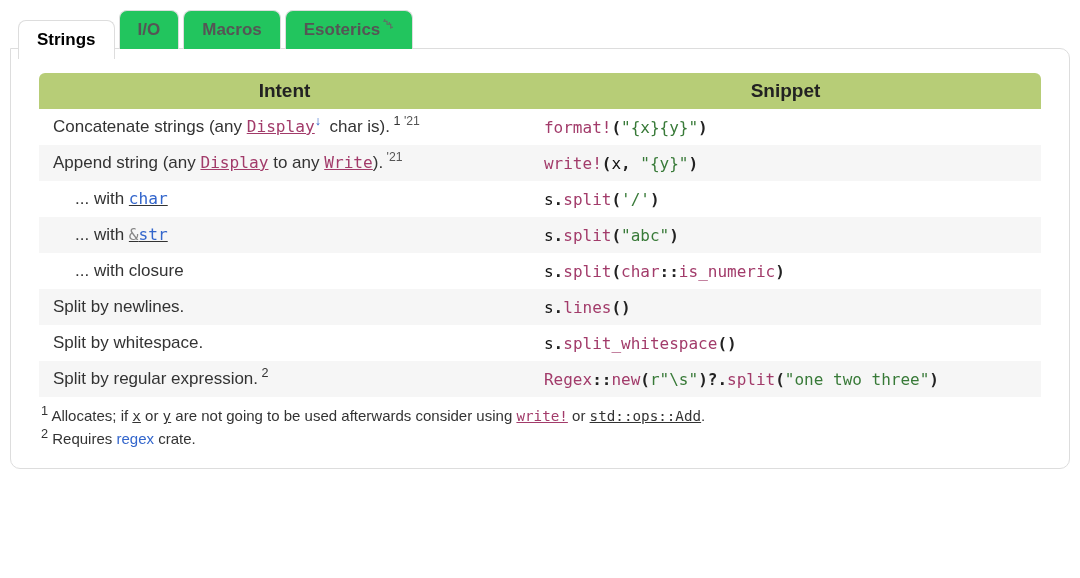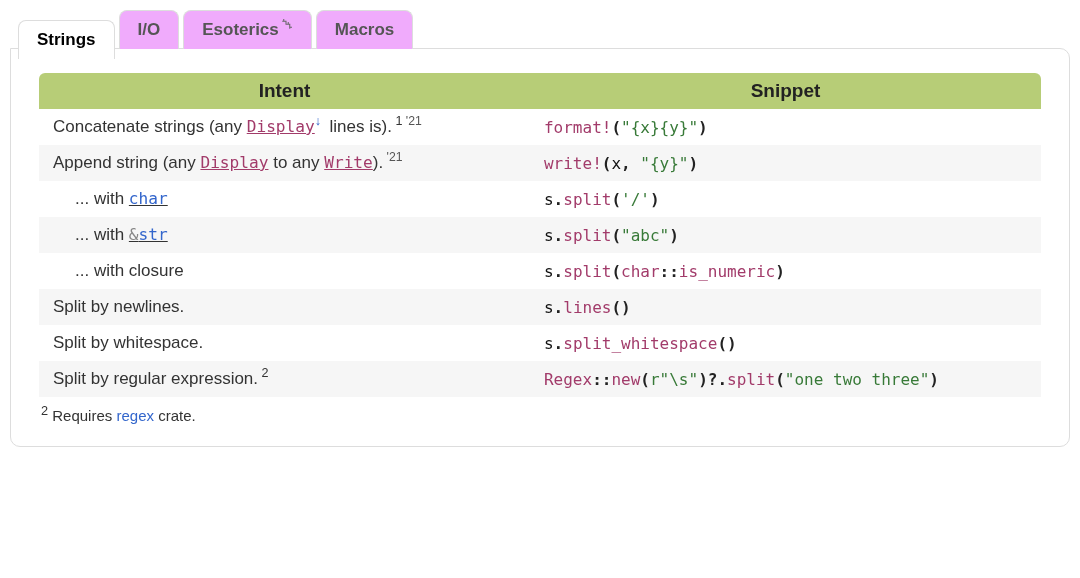--- a/index.html
+++ b/index.html
@@ -27,21 +27,21 @@
     background: #fff;
     font-size: 17px;
   }
   .wrap { padding: 10px; }
   .tabs { display: flex; gap: 4px; padding-left: 8px; position: relative; z-index: 2; }
   .tab {
     padding: 9px 18px;
     border: 1px solid var(--border);
     border-bottom: none;
     border-radius: 8px 8px 0 0;
-    background: #f0abfc;
+    background: #22c55e;
     font-weight: 600;
     cursor: pointer;
     color: #555;
     display: flex;
     align-items: center;
     gap: 2px;
   }
   .tab.active {
     background: #fff;
     color: #000;
@@ -104,44 +104,44 @@
   .arrow-down { display:inline-block; width:0.8em; color: var(--link); }
   .link-icon { display:inline-block; width:13px; height:13px; position:relative; top:1px; }
 </style>
 </head>
 <body>
 
 <div class="wrap">
   <div class="tabs">
     <div class="tab active">Strings</div>
     <div class="tab">I/O</div>
+    <div class="tab">Macros</div>
     <div class="tab">
       <span>Esoterics</span>
       <svg width="12" height="12" viewBox="0 0 16 16" style="position:relative;top:-5px;left:-1px;">
         <path d="M3 3 L8 3 L8 7 L13 7 L13 13 M5 3 L5 0 M11 7 L11 4 M13 11 L16 11" stroke="#666" stroke-width="1.4" fill="none"></path>
       </svg>
     </div>
-    <div class="tab">Macros</div>
   </div>
 
   <div class="panel">
     <table class="ref">
       <colgroup>
           <col style="width:49%">
           <col style="width:51%">
         </colgroup>
       <thead>
         <tr>
           <th>Intent</th>
           <th>Snippet</th>
         </tr>
       </thead>
       <tbody id="rows">
           <tr class="row">
-            <td><span>Concatenate strings (any </span><code class="t-kw">Display</code><sup class="arrow-down linkish">↓</sup><span> lines is).</span><sup> 1</sup><sup class="ed"> '21</sup></td>
+            <td><span>Concatenate strings (any </span><code class="t-kw">Display</code><sup class="arrow-down linkish">↓</sup><span> char is).</span><sup> 1</sup><sup class="ed"> '21</sup></td>
             <td class="snippet"><span class="t-kw">format!</span><span class="t-pun">(</span><span class="t-str">"{x}{y}"</span><span class="t-pun">)</span></td>
           </tr>
           <tr class="row">
             <td><span>Append string (any </span><code class="t-kw">Display</code><span> to any </span><code class="t-kw">Write</code><span>).</span><sup class="ed"> '21</sup></td>
             <td class="snippet"><span class="t-kw">write!</span><span class="t-pun">(</span><span class="t-id">x</span><span class="t-pun">, </span><span class="t-str">"{y}"</span><span class="t-pun">)</span></td>
           </tr>
           <tr class="row">
             <td><span class="ind1"></span><span>... with </span><code><span class="linkish">char</span></code></td>
             <td class="snippet"><span class="t-id">s</span><span class="t-pun">.</span><span class="t-fn">split</span><span class="t-pun">(</span><span class="t-ch">'/'</span><span class="t-pun">)</span></td>
           </tr>
@@ -163,17 +163,20 @@
           </tr>
           <tr class="row">
             <td><span>Split by regular expression.</span><sup> 2</sup></td>
             <td class="snippet"><span class="t-path">Regex</span><span class="t-pun">::</span><span class="t-fn">new</span><span class="t-pun">(</span><span class="t-str">r"\s"</span><span class="t-pun">)?.</span><span class="t-fn">split</span><span class="t-pun">(</span><span class="t-str">"one two three"</span><span class="t-pun">)</span></td>
           </tr>
         </tbody>
     </table>
 
     <div class="footnotes">
       <div>
+        <sup>1</sup><span> Allocates; if </span><code>x</code><span> or </span><code>y</code><span> are not going to be used afterwards consider using </span><code class="t-kw">write!</code><span> or </span><code>std::ops::Add</code><span>.</span>
+      </div>
+      <div>
         <sup>2</sup><span> Requires </span><span class="linkish">regex</span><span> crate.</span>
       </div>
     </div>
   </div>
 </div>
 
 </body></html>

